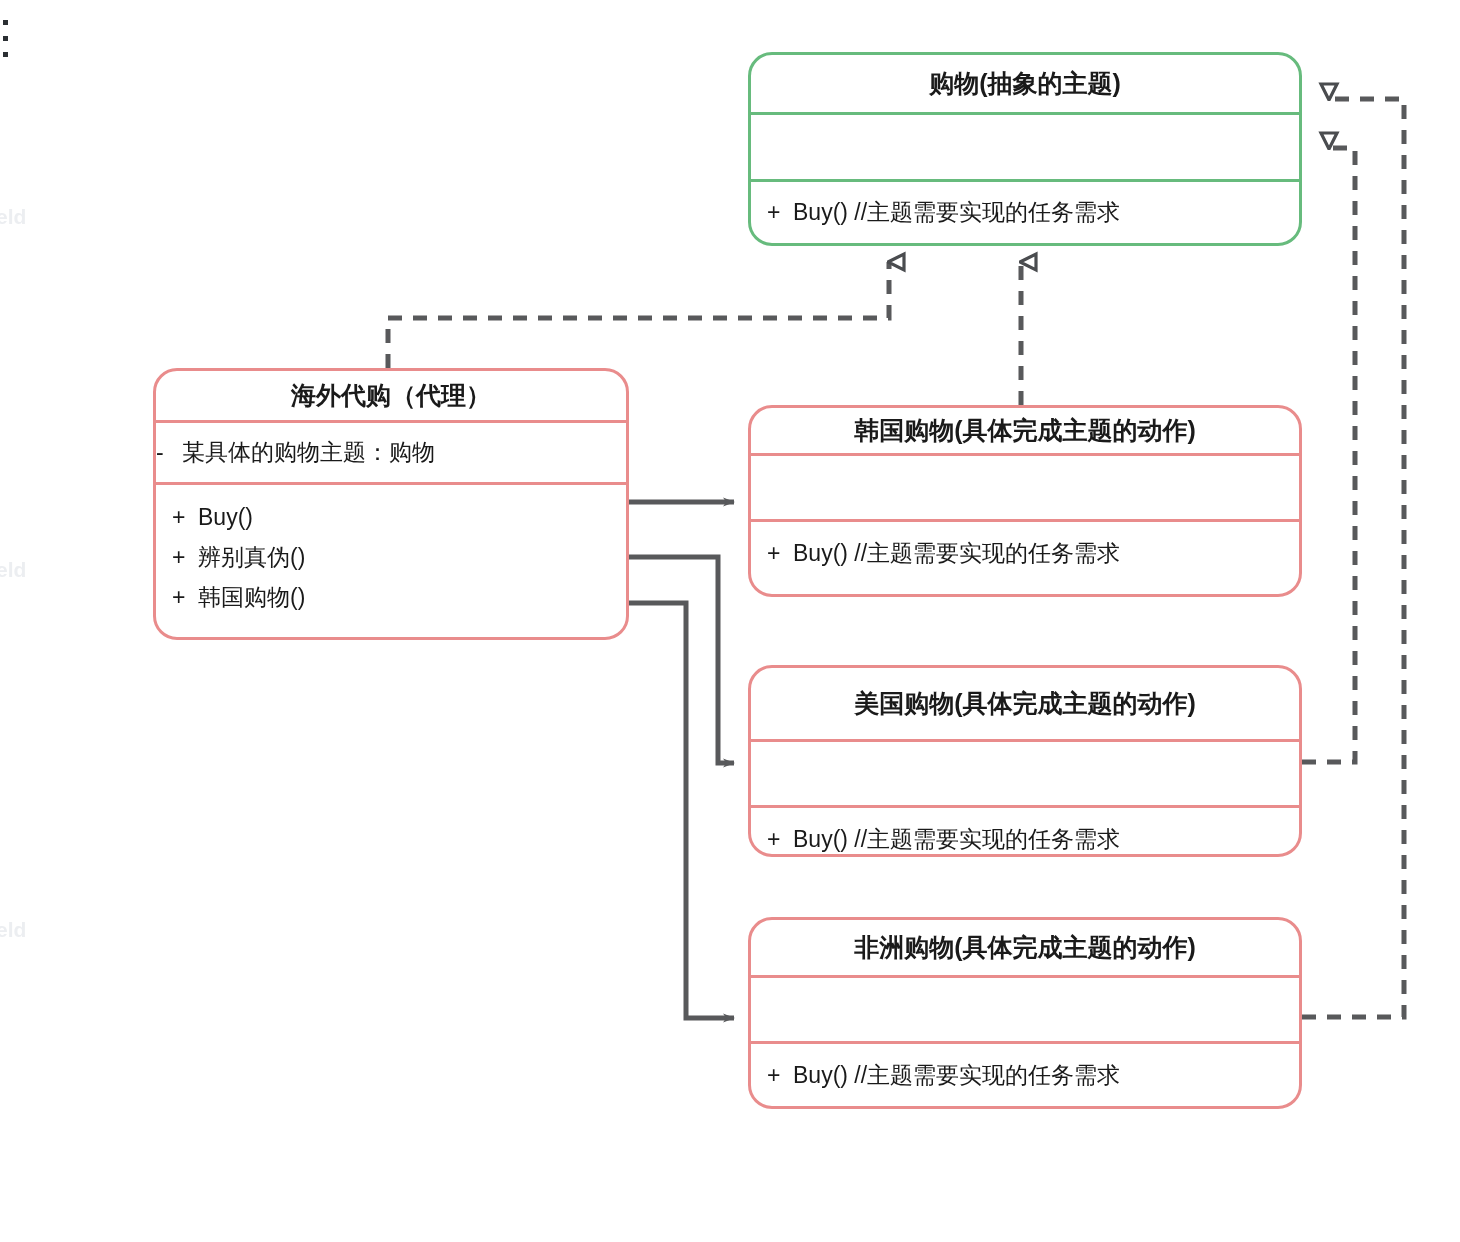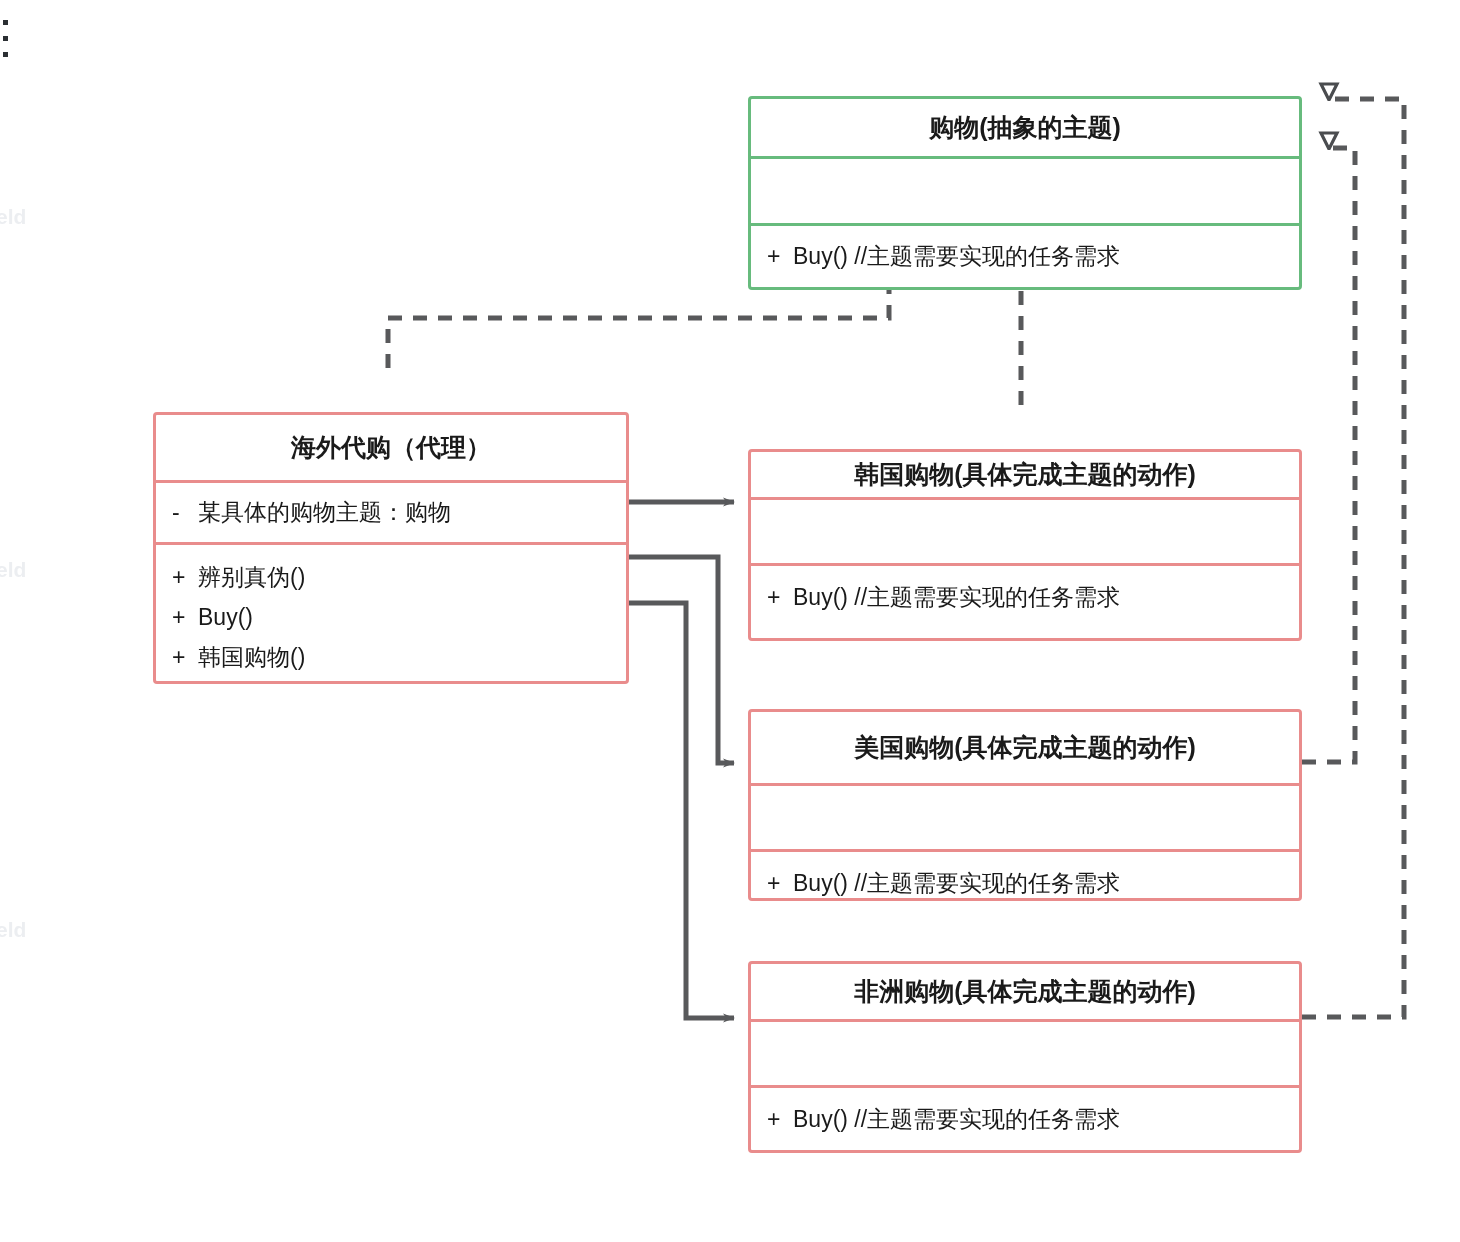--- a/index.html
+++ b/index.html
@@ -15,25 +15,24 @@
     width: 1460px;
     height: 1242px;
     background: #ffffff;
     overflow: hidden;
   }
   
   .uml-box {
     position: absolute;
     box-sizing: border-box;
     border: 3px solid #e98c8c;
-    border-radius: 4px;
+    border-radius: 24px;
     background: #ffffff;
     z-index: 5;
     overflow: hidden;
-    margin-top: 44px;
   }
   .uml-box.green {
     border-color: #67bb7d;
   }
   .uml-title {
     box-sizing: border-box;
     width: 100%;
     text-align: center;
     font-weight: bold;
     font-size: 25px;
@@ -46,21 +45,21 @@
   .green .uml-title, .green .uml-attrs {
     border-bottom-color: #67bb7d;
   }
   .uml-attrs {
     box-sizing: border-box;
     width: 100%;
     border-bottom: 3px solid #e98c8c;
     display: flex;
     flex-direction: column;
     justify-content: center;
-    padding: 0 16px;
+    padding: 0 0;
   }
   .uml-ops {
     box-sizing: border-box;
     width: 100%;
     display: flex;
     flex-direction: column;
     justify-content: center;
     padding: 17px 16px;
   }
   .member {
@@ -172,32 +171,32 @@
     <div class="uml-title" style="height:60px;">购物(抽象的主题)</div>
     <div class="uml-attrs" style="height:67px;"></div>
     <div class="uml-ops" style="height:61px;">
       <div class="member">
         <span class="vis">+</span><span>Buy()  //主题需要实现的任务需求</span>
       </div>
     </div>
   </div>
 
   <div class="uml-box" style="left:153px; top:368px; width:476px; height:272px;">
-    <div class="uml-title" style="height:68px;">海外代购（代理）</div>
+    <div class="uml-title" style="height:52px;">海外代购（代理）</div>
     <div class="uml-attrs" style="height:62px;">
       <div class="member">
         <span class="vis">-</span><span>某具体的购物主题：购物</span>
       </div>
     </div>
     <div class="uml-ops" style="height:144px;">
       <div class="member">
+        <span class="vis">+</span><span>Buy()</span>
+      </div>
+      <div class="member">
         <span class="vis">+</span><span>辨别真伪()</span>
-      </div>
-      <div class="member">
-        <span class="vis">+</span><span>Buy()</span>
       </div>
       <div class="member">
         <span class="vis">+</span><span>韩国购物()</span>
       </div>
     </div>
   </div>
 
   <div class="uml-box" style="left:748px; top:405px; width:554px; height:192px;">
     <div class="uml-title" style="height:48px;">韩国购物(具体完成主题的动作)</div>
     <div class="uml-attrs" style="height:66px;"></div>

